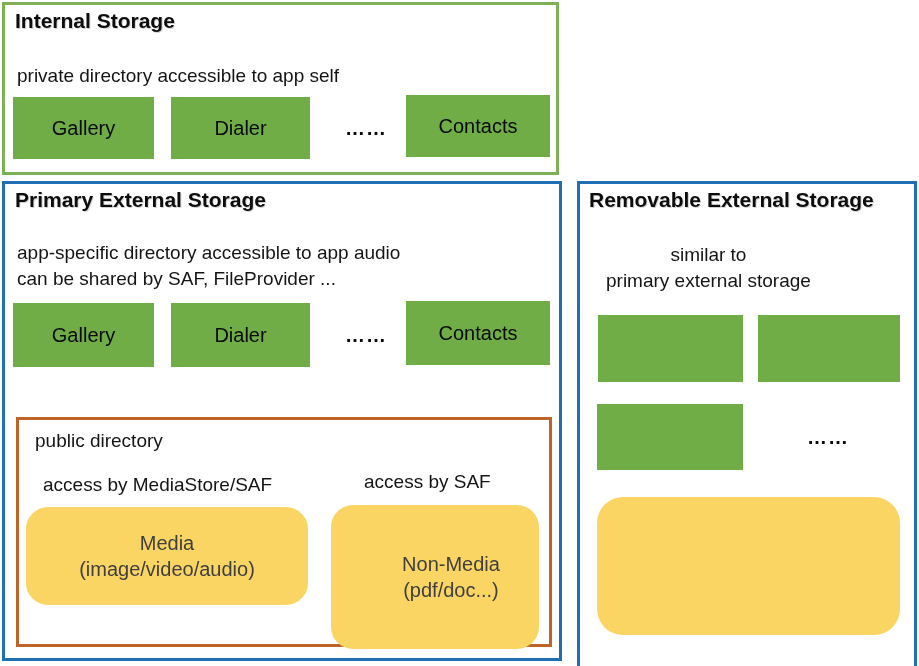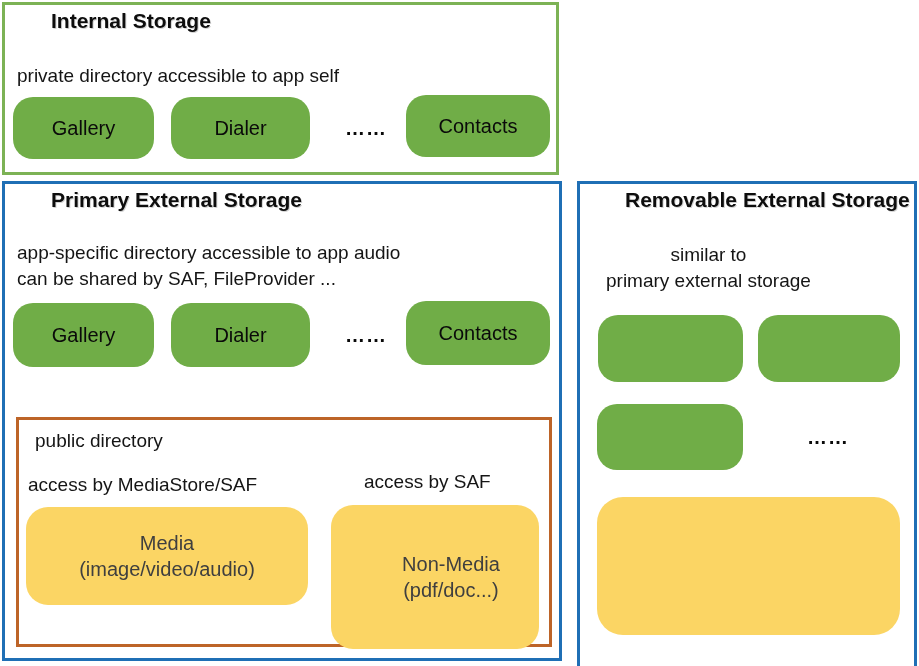--- a/index.html
+++ b/index.html
@@ -26,33 +26,32 @@
   .box-title {
     position: absolute;
     left: 10px;
     top: 4px;
     font-size: 21px;
     font-weight: bold;
     color: #0d0d0d;
     letter-spacing: 0px;
     text-shadow: 1px 1px 0 rgba(0,0,0,0.18);
     white-space: nowrap;
-    margin-left: 36px;
   }
   .desc {
     position: absolute;
     font-size: 19px;
     line-height: 26px;
     color: #151515;
     white-space: pre-line;
   }
   .app-btn {
     position: absolute;
     background: var(--green);
-    border-radius: 20px;
+    border-radius: 0;
     display: flex;
     align-items: center;
     justify-content: center;
     font-size: 20px;
     color: #0a0a0a;
   }
   .ellipsis {
     position: absolute;
     display: flex;
     align-items: center;
@@ -100,21 +99,21 @@
     <h2 class="box-title">Primary External Storage</h2>
     <p class="desc" style="left:12px; top:56px;">app-specific directory accessible to app audio
 can be shared by SAF, FileProvider ...</p>
     <div class="app-btn" style="left:8px; top:119px; width:141px; height:64px;">Gallery</div>
     <div class="app-btn" style="left:166px; top:119px; width:139px; height:64px;">Dialer</div>
     <div class="ellipsis" style="left:326px; top:119px; width:70px; height:64px;">……</div>
     <div class="app-btn" style="left:401px; top:117px; width:144px; height:64px;">Contacts</div>
 
     <div class="box brown-border" style="left:11px; top:233px; width:536px; height:230px;">
       <p class="desc" style="left:16px; top:8px;">public directory</p>
-      <p class="access-label" style="left:9px; top:54px;text-align:center;">access by MediaStore/SAF</p>
+      <p class="access-label" style="left:24px; top:54px;text-align:center;">access by MediaStore/SAF</p>
       <p class="access-label" style="left:345px; top:51px;">access by SAF</p>
       <div class="yellow-box" style="left:7px; top:87px; width:282px; height:98px;">Media
 (image/video/audio)</div>
       <div class="yellow-box" style="left:312px; top:85px; width:208px; height:144px;padding-left:32px;">Non-Media
 (pdf/doc...)</div>
     </div>
   </section>
 
   <section class="box blue-border" style="left:577px; top:181px; width:340px; height:604px;">
     <h2 class="box-title" style="left:9px;">Removable External Storage</h2>

